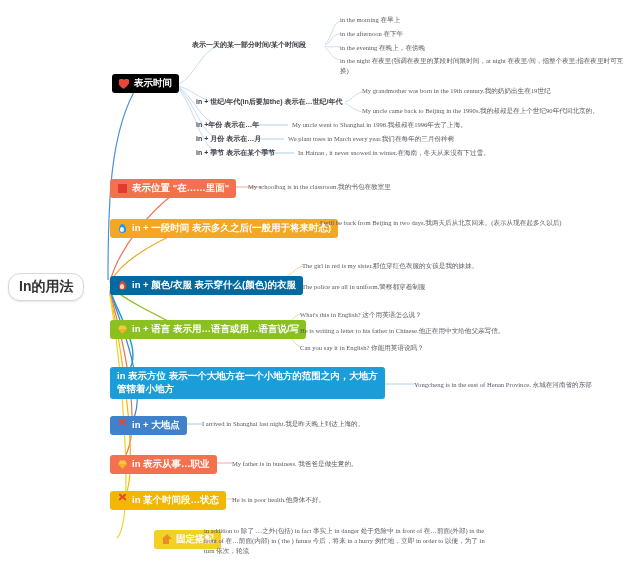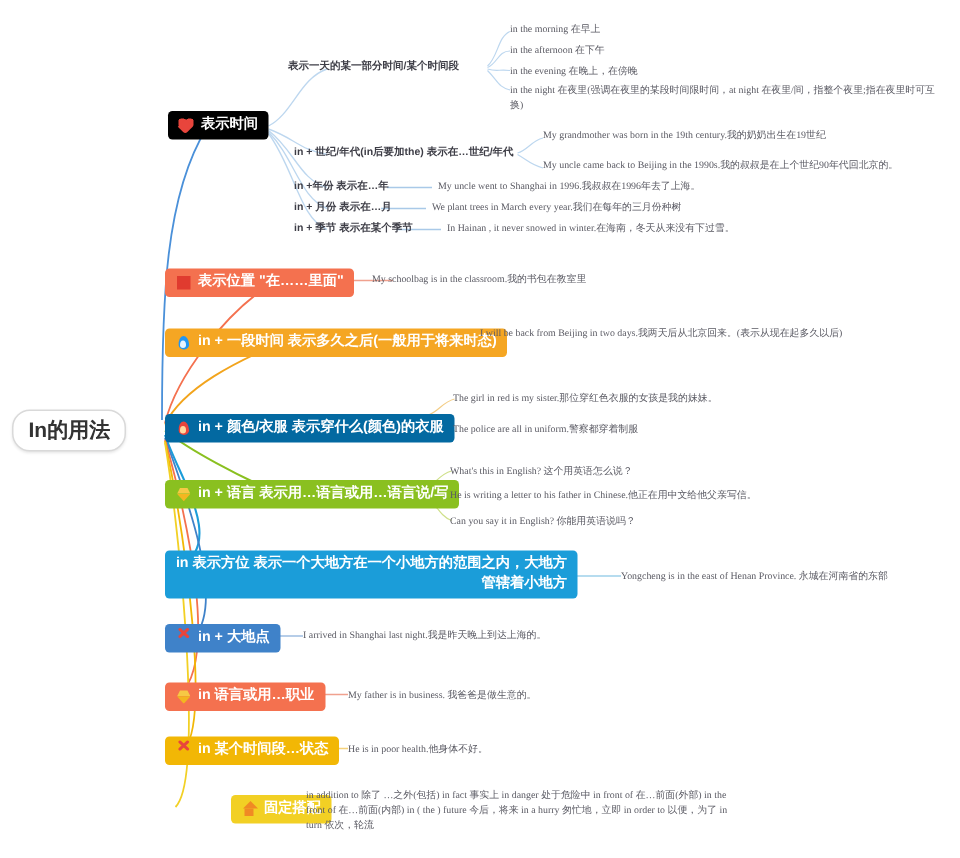--- a/index.html
+++ b/index.html
@@ -34,21 +34,21 @@
     align-items: center;
     gap: 4px;
     padding: 3px 7px;
     border-radius: 3px;
     color: #ffffff;
     font-size: 9.5px;
     font-weight: bold;
     line-height: 1.35;
     white-space: nowrap;
   }
-  .node.wrap { white-space: normal; text-align: right; }
+  .node.wrap { white-space: normal; }
   .node .ico {
     display: inline-block;
     flex: 0 0 auto;
     width: 11px;
     height: 11px;
     position: relative;
   }
   .root {
     position: absolute;
     box-sizing: border-box;
@@ -300,21 +300,21 @@
   <div class="leaf" style="left:414px; top:380px; width:220px;">Yongcheng is in the east of Henan Province. 永城在河南省的东部</div>
 
   <div class="node" style="left:110px; top:416px; background:#3f82c9;text-align:right;">
     <span class="ico ico-scissor"></span>
     <span>in + 大地点</span>
   </div>
   <div class="leaf" style="left:202px; top:419px; width:360px;">I arrived in Shanghai last night.我是昨天晚上到达上海的。</div>
 
   <div class="node" style="left:110px; top:455px; background:#f4714f;">
     <span class="ico ico-gem"></span>
-    <span>in 语言或用…职业</span>
+    <span>in 表示从事…职业</span>
   </div>
   <div class="leaf" style="left:232px; top:459px; width:330px;">My father is in business. 我爸爸是做生意的。</div>
 
   <div class="node" style="left:110px; top:491px; background:#f2b705;">
     <span class="ico ico-scissor"></span>
     <span>in 某个时间段…状态</span>
   </div>
   <div class="leaf" style="left:232px; top:495px; width:330px;">He is in poor health.他身体不好。</div>
 
   <div class="node" style="left:110px; top:530px; background:#f2d024;margin-left:44px;">

